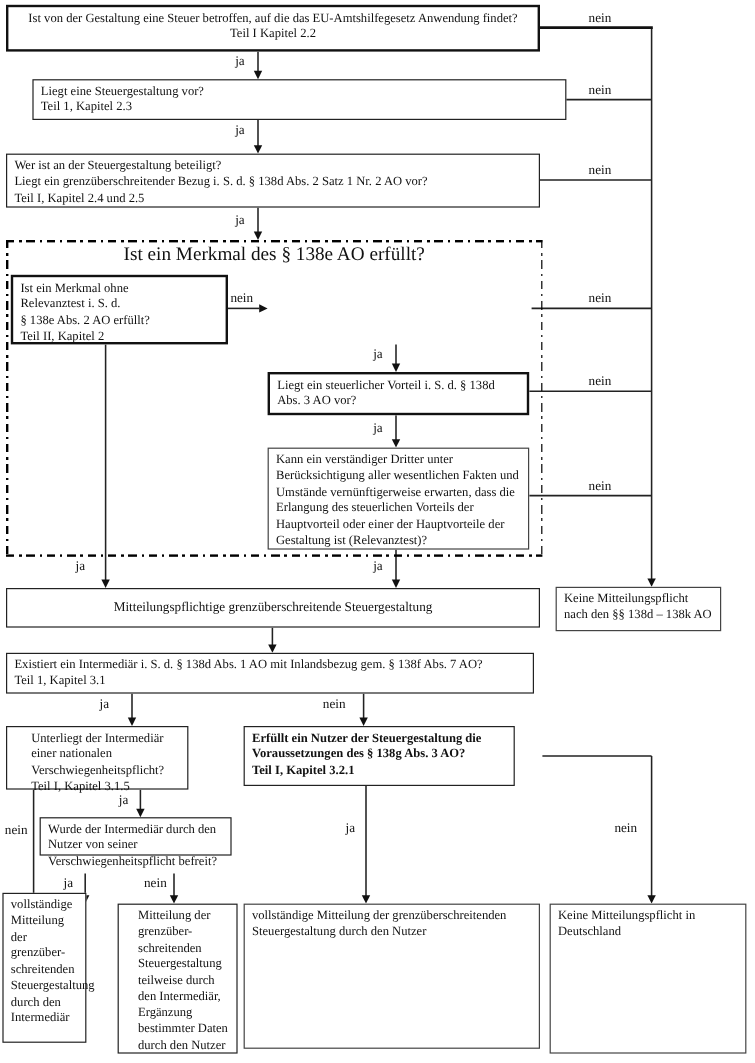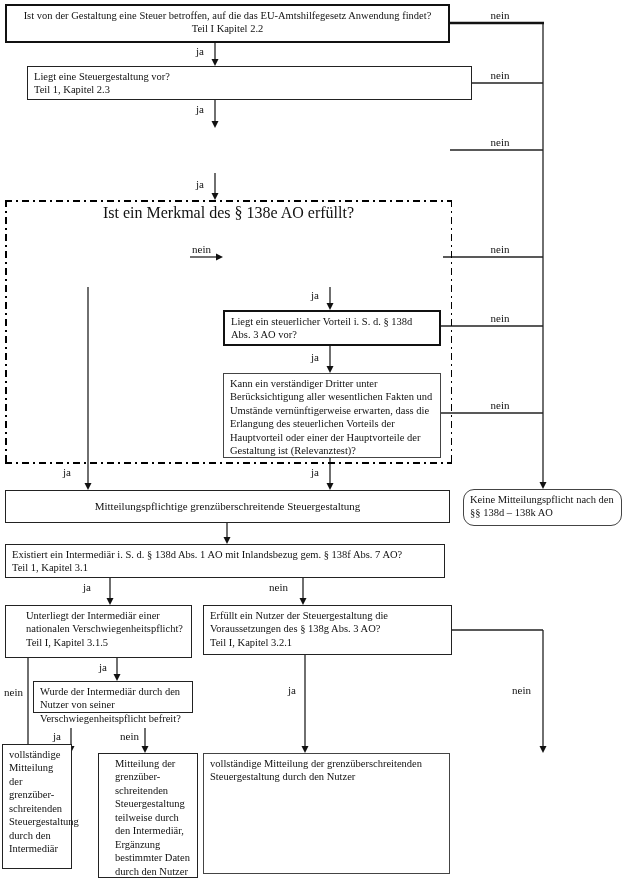--- a/index.html
+++ b/index.html
@@ -84,38 +84,46 @@
     <div class="dashdot-h" style="left:5px; top:462px; width:447px;"></div>
     <div class="dashdot-v" style="left:5px; top:200px; height:263px;"></div>
     <div class="dashdot-v" style="left:450.5px; top:200px; height:263px;"></div>
   </div>
   <div class="group-title" style="left:5px; top:204px; width:447px;">Ist ein Merkmal des § 138e AO erfüllt?</div>
 
   <div class="box bold" style="left:5px;  top:4px;   width:445px; height:39px;text-align:center;">Ist von der Gestaltung eine Steuer betroffen, auf die das EU-Amtshilfegesetz Anwendung findet?
 Teil I Kapitel 2.2</div>
   <div class="box" style="left:5px;  top:66px;  width:445px; height:34px;margin-left:22px;">Liegt eine Steuergestaltung vor?
 Teil 1, Kapitel 2.3</div>
+  <div class="box" style="left:5px;  top:128px; width:445px; height:45px;">Wer ist an der Steuergestaltung beteiligt?
+Liegt ein grenzüberschreitender Bezug i. S. d. § 138d Abs. 2 Satz 1 Nr. 2 AO vor?
+Teil I, Kapitel 2.4 und 2.5</div>
 
+  <div class="box bold" style="left:9px;   top:229px; width:181px; height:58px;">Ist ein Merkmal ohne
+Relevanztest i. S. d.
+§ 138e Abs. 2 AO erfüllt?
+Teil II, Kapitel 2</div>
   <div class="box bold" style="left:223px; top:310px; width:218px; height:36px;">Liegt ein steuerlicher Vorteil i. S. d. § 138d Abs. 3 AO vor?</div>
   <div class="box thin" style="left:223px; top:373px; width:218px; height:85px;">Kann ein verständiger Dritter unter Berücksichtigung aller wesentlichen Fakten und Umstände vernünftigerweise erwarten, dass die Erlangung des steuerlichen Vorteils der Hauptvorteil oder einer der Hauptvorteile der Gestaltung ist (Relevanztest)?</div>
 
   <div class="box center" style="left:5px; top:490px; width:445px; height:33px;">Mitteilungspflichtige grenzüberschreitende Steuergestaltung</div>
-  <div class="box thin" style="left:463px; top:489px; width:159px; height:37px;border-radius:11px;">Keine Mitteilungspflicht nach den §§ 138d – 138k AO</div>
+  <div class="box thin" style="left:463px; top:489px; width:138px; height:37px;">Keine Mitteilungspflicht nach den §§ 138d – 138k AO</div>
 
   <div class="box" style="left:5px; top:544px; width:440px; height:34px;">Existiert ein Intermediär i. S. d. § 138d Abs. 1 AO mit Inlandsbezug gem. § 138f Abs. 7 AO?
 Teil 1, Kapitel 3.1</div>
-  <div class="box" style="left:5px;   top:605px; width:187px; height:53px;padding-left:20px;">Unterliegt der Intermediär einer nationalen Verschwiegenheitspflicht?
+  <div class="box" style="left:5px;   top:605px; width:152px; height:53px;padding-left:20px;">Unterliegt der Intermediär einer nationalen Verschwiegenheitspflicht?
 Teil I, Kapitel 3.1.5</div>
-  <div class="box" style="left:203px; top:605px; width:249px; height:50px;">Erfüllt ein Nutzer der Steuergestaltung die Voraussetzungen des § 138g Abs. 3 AO?
+  <div class="box" style="left:203px; top:605px; width:226px; height:50px;font-weight:bold;">Erfüllt ein Nutzer der Steuergestaltung die Voraussetzungen des § 138g Abs. 3 AO?
 Teil I, Kapitel 3.2.1</div>
   <div class="box" style="left:33px;  top:681px; width:160px; height:32px;">Wurde der Intermediär durch den Nutzer von seiner Verschwiegenheitspflicht befreit?</div>
 
   <div class="box" style="left:2px;   top:744px; width:70px;  height:125px;">vollständige Mitteilung der grenzüber-schreitenden Steuergestaltung durch den Intermediär</div>
   <div class="box" style="left:98px;  top:753px; width:100px; height:125px;padding-left:16px;">Mitteilung der grenzüber-schreitenden Steuergestaltung teilweise durch den Intermediär, Ergänzung bestimmter Daten durch den Nutzer</div>
   <div class="box thin" style="left:203px; top:753px; width:247px; height:121px;">vollständige Mitteilung der grenzüberschreitenden Steuergestaltung durch den Nutzer</div>
+  <div class="box thin" style="left:458px; top:753px; width:164px; height:125px;">Keine Mitteilungspflicht in Deutschland</div>
 
   <span class="lbl" style="left:196px; top:45px;">ja</span>
   <span class="lbl" style="left:482px; top:9px;  width:36px; text-align:center;">nein</span>
   <span class="lbl" style="left:196px; top:103px;">ja</span>
   <span class="lbl" style="left:482px; top:69px; width:36px; text-align:center;">nein</span>
   <span class="lbl" style="left:196px; top:178px;">ja</span>
   <span class="lbl" style="left:482px; top:136px; width:36px; text-align:center;">nein</span>
   <span class="lbl" style="left:192px; top:243px;">nein</span>
   <span class="lbl" style="left:482px; top:243px; width:36px; text-align:center;">nein</span>
   <span class="lbl" style="left:311px; top:289px;">ja</span>

